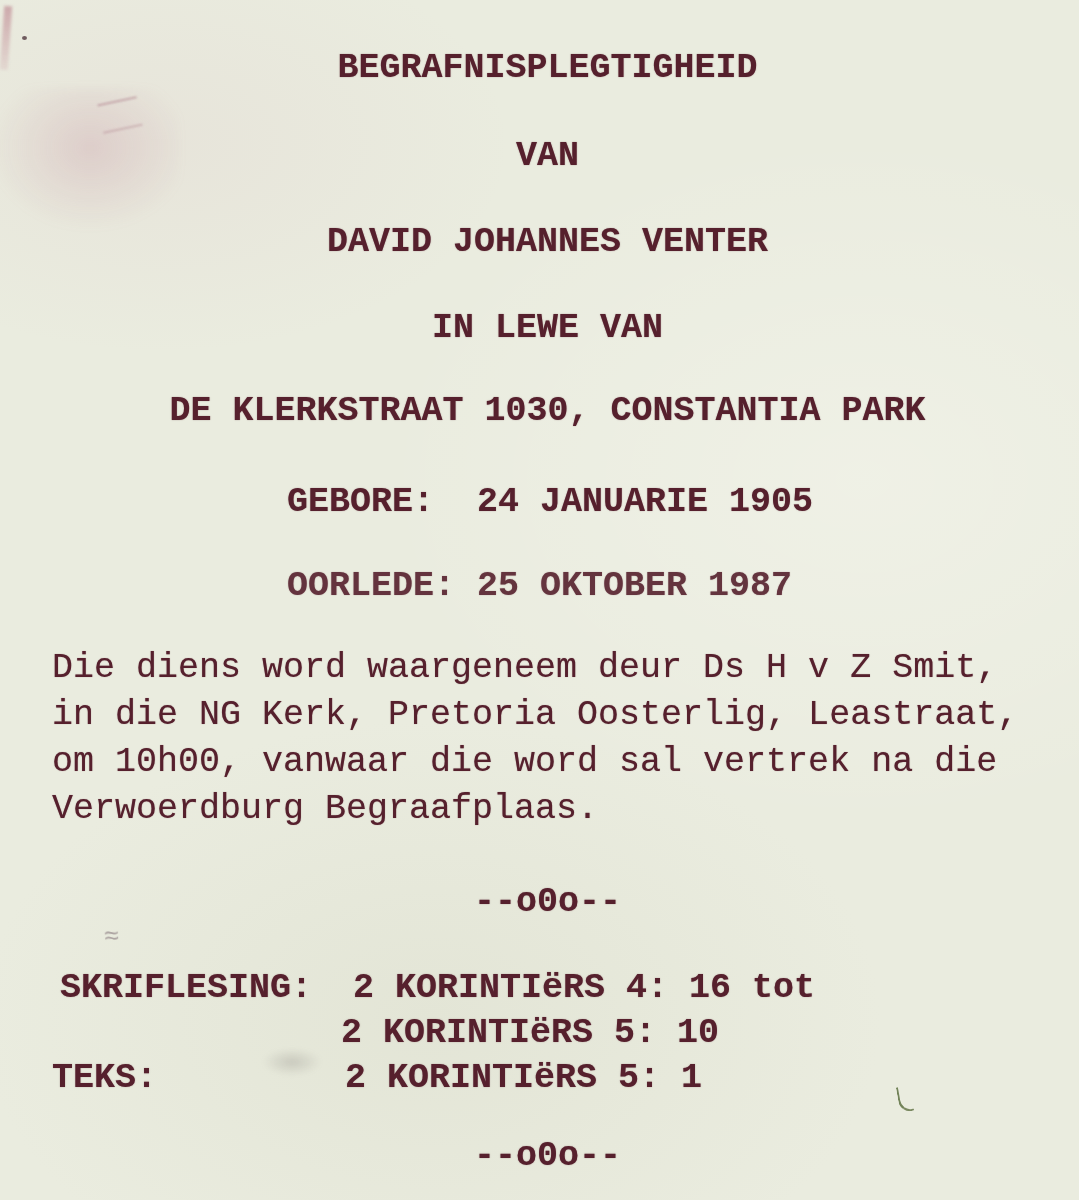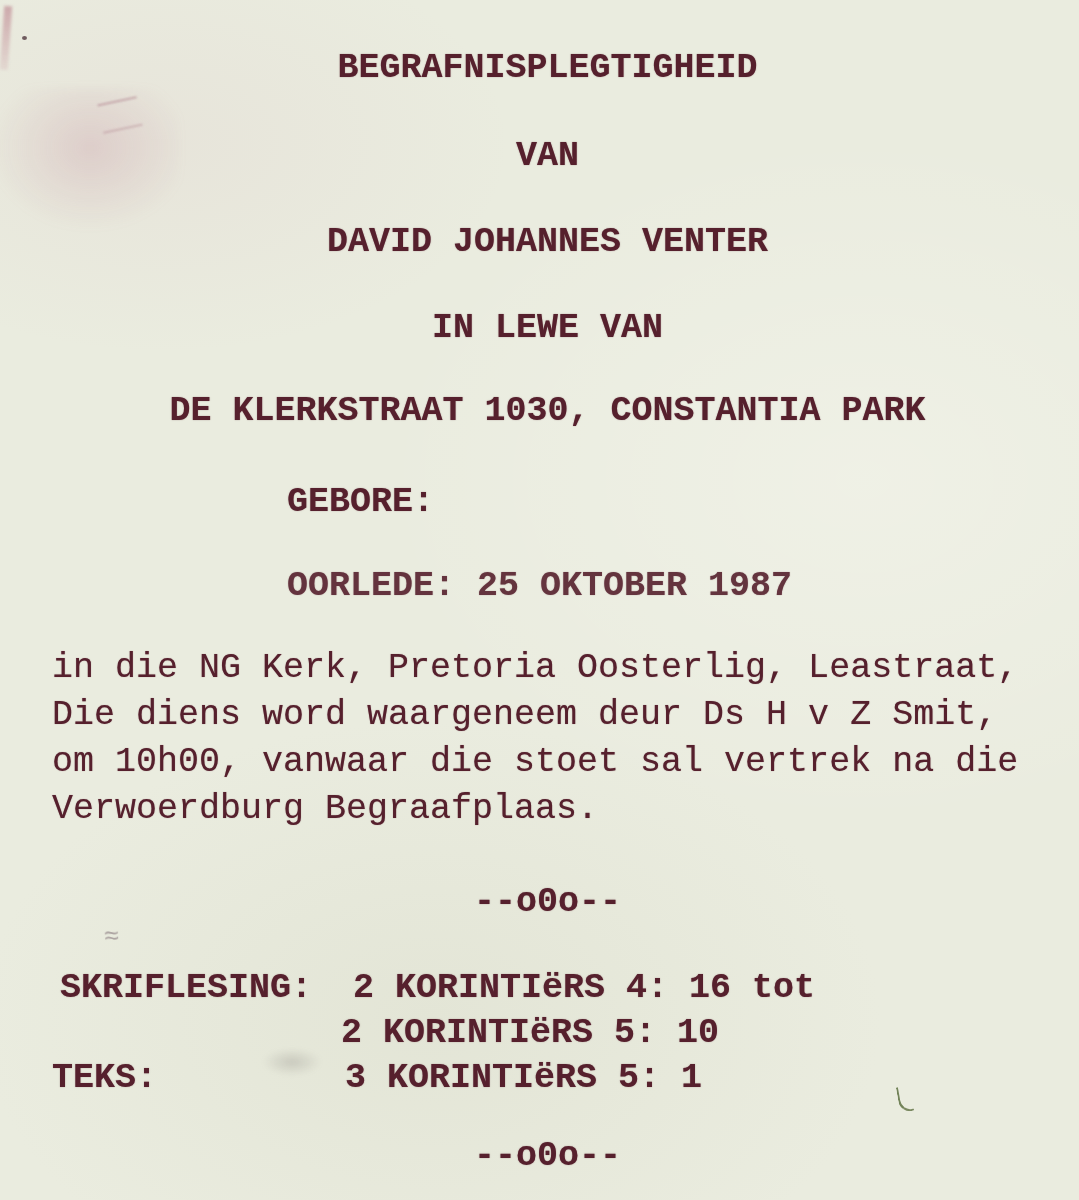--- a/index.html
+++ b/index.html
@@ -79,49 +79,50 @@
 <div class="line center bold" style="top:138px">VAN</div>
 
 <div class="line center bold" style="top:224px">DAVID JOHANNES VENTER</div>
 
 <div class="line center bold" style="top:310px">IN LEWE VAN</div>
 
 <div class="line center bold" style="top:393px">DE KLERKSTRAAT 1030, CONSTANTIA PARK</div>
 
 <div class="row" style="left:287px; top:482px">
   <span class="lbl date-lbl">GEBORE:</span>
+  <span class="val">24 JANUARIE 1905</span>
 </div>
 
 <div class="row soft" style="left:287px; top:566px">
   <span class="lbl date-lbl">OORLEDE:</span>
   <span class="val">25 OKTOBER 1987</span>
 </div>
 
 <div class="para">
+  <div>Die diens word waargeneem deur Ds H v Z Smit,</div>
   <div>in die NG Kerk, Pretoria Oosterlig, Leastraat,</div>
-  <div>Die diens word waargeneem deur Ds H v Z Smit,</div>
-  <div>om 10h00, vanwaar die stoet sal vertrek na die</div>
+  <div>om 10h00, vanwaar die word sal vertrek na die</div>
   <div>Verwoerdburg Begraafplaas.</div>
 </div>
 
 <div class="line center bold" style="top:884px">--o0o--</div>
 
 <div class="row" style="left:60px; top:968px">
   <span class="lbl read-lbl">SKRIFLESING:</span>
   <span class="val">2 KORINTIëRS 4: 16 tot</span>
 </div>
 
 <div class="row" style="left:48px; top:1013px">
   <span class="lbl read-lbl"></span>
   <span class="val">2 KORINTIëRS 5: 10</span>
 </div>
 
 <div class="row" style="left:52px; top:1058px">
   <span class="lbl read-lbl">TEKS:</span>
-  <span class="val">3 KORINTIëRS 5: 1</span>
+  <span class="val">2 KORINTIëRS 5: 1</span>
 </div>
 
 <div class="line center bold" style="top:1138px">--o0o--</div>
 
 <div class="artifact streak-topleft"></div>
 <div class="artifact dot-topleft"></div>
 <div class="artifact blot-pink"></div>
 <div class="artifact squiggle-pink"></div>
 <div class="artifact pencil-mark">≈</div>
 <div class="artifact smudge-gray"></div>

